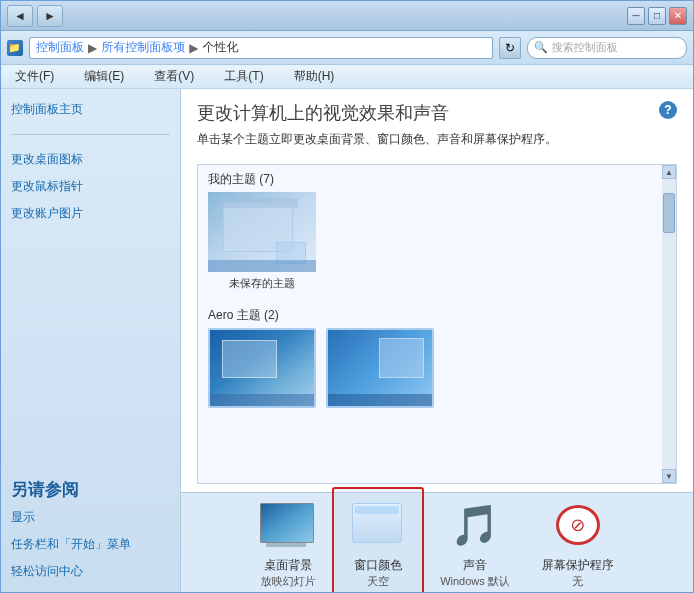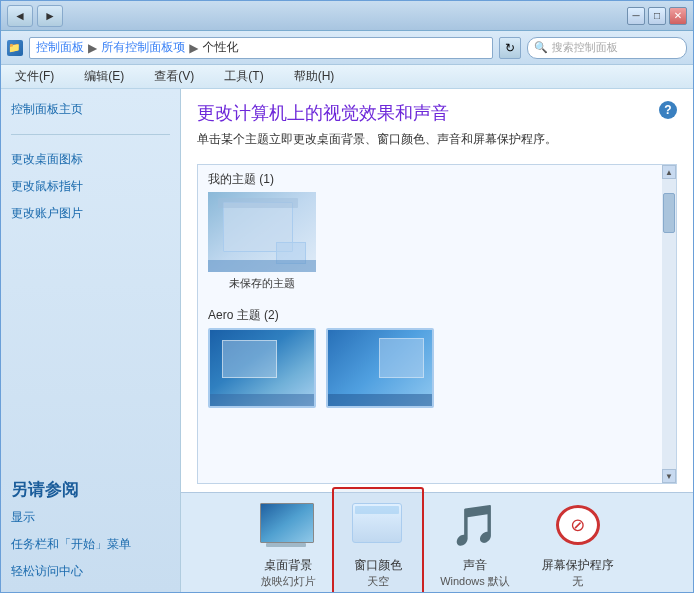--- a/index.html
+++ b/index.html
@@ -208,21 +208,21 @@
       flex-direction: column;
       overflow: hidden;
     }
 
     .content-header {
       padding: 12px 16px 8px 16px;
     }
 
     .content-title {
       font-size: 18px;
-      color: #6d28d9;
+      color: #404040;
       font-weight: normal;
       margin-bottom: 6px;
     }
 
     .content-desc {
       font-size: 12px;
       color: #333;
       margin-bottom: 8px;
     }
 
@@ -450,21 +450,21 @@
     <div class="content-panel">
       <div class="content-header content-relative">
         <div class="content-title">更改计算机上的视觉效果和声音</div>
         <div class="content-desc">单击某个主题立即更改桌面背景、窗口颜色、声音和屏幕保护程序。</div>
         <div class="help-icon">?</div>
       </div>
 
       <div style="position:relative; margin:0 16px; flex:1; border:1px solid #c0d4e8; background:#f5f9ff; overflow:hidden; display:flex;">
         <div style="flex:1; overflow-y:auto; overflow-x:hidden;">
 
-          <div class="themes-section-label">我的主题 (1)</div>
+          <div class="themes-section-label">我的主题 (7)</div>
           <div class="themes-grid">
             <div class="theme-item">
               <div class="unsaved-preview">
                 <div class="unsaved-inner-window"></div>
                 <div style="position:absolute;top:6px;left:10px;width:80px;height:10px;background:rgba(160,190,220,0.5);border-radius:1px;"></div>
                 <div style="position:absolute;bottom:8px;right:10px;width:30px;height:22px;background:rgba(180,210,240,0.6);border:1px solid #aaccee;"></div>
                 <div class="unsaved-taskbar"></div>
               </div>
               <div class="theme-label">未保存的主题</div>
             </div>

